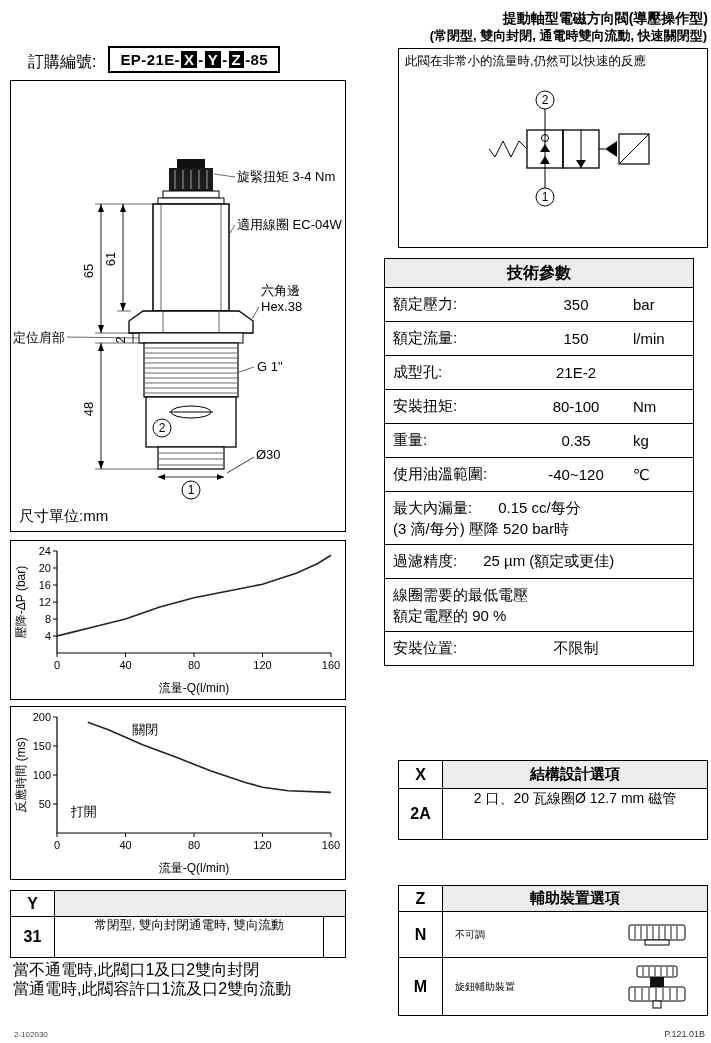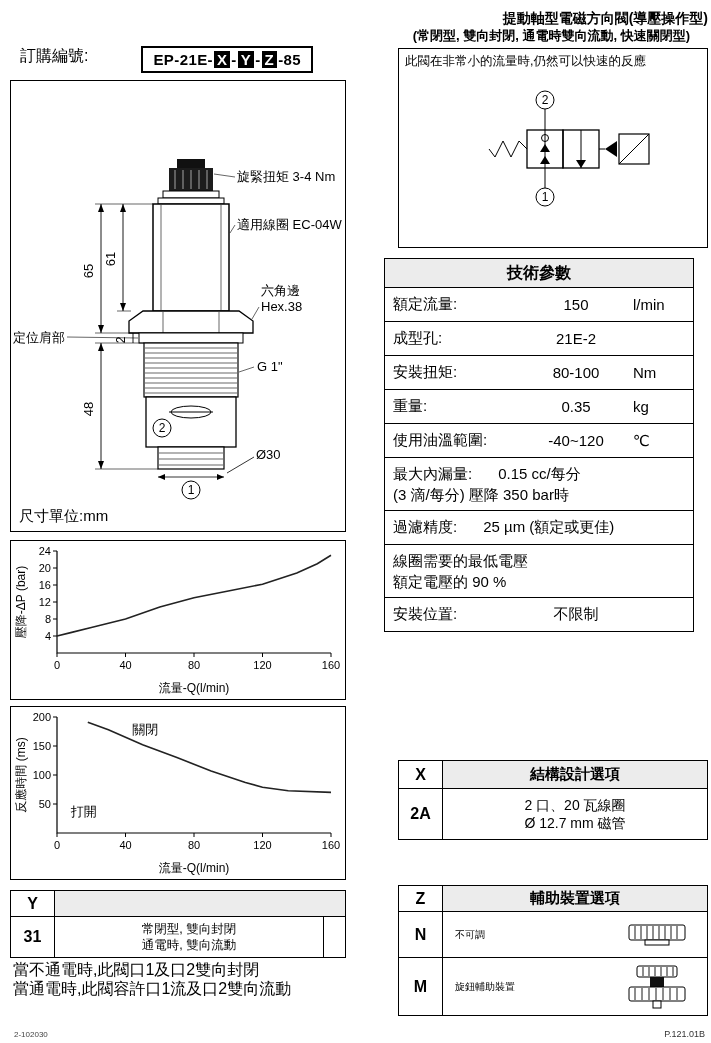--- a/index.html
+++ b/index.html
@@ -1,23 +1,23 @@
 <!DOCTYPE html>
 <html><head>
 <meta charset="utf-8">
 <style>
   * { box-sizing: border-box; margin: 0; padding: 0; }
   body { background: #fff; font-family: "Liberation Sans", "DejaVu Sans", sans-serif; color: #000; }
   .page { position: relative; width: 711px; height: 1043px; background: #fff; overflow: hidden; }
   svg { display: block; font-family: "Liberation Sans", "DejaVu Sans", sans-serif; }
 
   .title    { position: absolute; top: 10px;  right: 3px; font-size: 14px; font-weight: bold; }
-  .subtitle { position: absolute; top: 27px; right: 21px; font-size: 13px; font-weight: bold; }
-
-  .order-row   { position: absolute; top: 46px; left: 20px; display: flex; align-items: flex-start; gap: 41px; }
+  .subtitle { position: absolute; top: 27px; right: 4px; font-size: 13px; font-weight: bold; }
+
+  .order-row   { position: absolute; top: 46px; left: 28px; display: flex; align-items: flex-end; }
   .order-label { font-size: 16px; margin-right: 12px; }
   .order-box   { border: 2px solid #000; padding: 3px 10px; font-size: 15px; font-weight: bold; display: flex; align-items: center; letter-spacing: .4px; }
   .inv         { background: #000; color: #fff; padding: 0 3px; margin: 0 1px; }
 
   .panel { position: absolute; border: 1px solid #000; background: #fff; }
 
   .dim-note { position: absolute; left: 8px; bottom: 5px; font-size: 15px; }
 
   .sym-note { padding: 4px 6px 0 6px; font-size: 12.5px; }
 
@@ -32,21 +32,21 @@
   .tunit { width: 52px; }
   .gapval { margin-left: 26px; }
 
   
   .opt { position: absolute; border: 1px solid #000; background: #fff; }
   .opt-header { display: flex; border-bottom: 1px solid #000; background: #ececec; }
   .code-cell { width: 44px; border-right: 1px solid #000; display: flex; align-items: center; justify-content: center; font-weight: bold; font-size: 16px; background: #fff; }
   .opt-title { flex: 1; text-align: center; font-weight: bold; font-size: 15px; display: flex; align-items: center; justify-content: center; }
   .opt-row { display: flex; }
   .opt-row + .opt-row { border-top: 1px solid #000; }
-  .opt-content { flex: 1; text-align: center; font-size: 14px; line-height: 18px; display: flex; flex-direction: column; justify-content: center; }
+  .opt-content { flex: 1; text-align: center; font-size: 14px; line-height: 18px; display: flex; flex-direction: row; justify-content: center; }
   .opt-label { flex: 1; font-size: 10px; display: flex; align-items: center; padding-left: 12px; }
   .opt-empty { width: 22px; border-left: 1px solid #000; }
   .icon-cell { width: 100px; display: flex; align-items: center; justify-content: center; }
 
   .y-notes { position: absolute; left: 13px; top: 960px; font-size: 16px; line-height: 19px; }
 
   .footer-left  { position: absolute; left: 14px; top: 1030px; font-size: 8px; color: #444; }
   .footer-right { position: absolute; right: 6px; top: 1029px; font-size: 9px; color: #333; margin-left: 44px; }
 </style>
 </head>
@@ -214,20 +214,25 @@
       </g>
       <line x1="146" y1="98" x2="146" y2="118" stroke="#000"></line>
       <circle cx="146" cy="127" r="9" fill="none" stroke="#000"></circle>
       <text x="146" y="131" text-anchor="middle" font-size="12">1</text>
     </svg>
   </div>
 
   <div class="tech">
     <div class="tech-header">技術參數</div>
     <div class="trow">
+      <span class="tlbl">額定壓力:</span>
+      <span class="tval">350</span>
+      <span class="tunit">bar</span>
+    </div>
+    <div class="trow">
       <span class="tlbl">額定流量:</span>
       <span class="tval">150</span>
       <span class="tunit">l/min</span>
     </div>
     <div class="trow">
       <span class="tlbl">成型孔:</span>
       <span class="tval">21E-2</span>
       <span class="tunit"></span>
     </div>
     <div class="trow">
@@ -241,21 +246,21 @@
       <span class="tunit">kg</span>
     </div>
     <div class="trow">
       <span class="tlbl">使用油溫範圍:</span>
       <span class="tval">-40~120</span>
       <span class="tunit">℃</span>
     </div>
     <div class="trow two">
       <div class="lines">
         <div><span>最大內漏量:</span><span class="gapval">0.15 cc/每分</span></div>
-        <div>(3 滴/每分) 壓降 350 bar時</div>
+        <div>(3 滴/每分) 壓降 520 bar時</div>
       </div>
     </div>
     <div class="trow">
       <span>過濾精度:</span>
         <span class="gapval">25 µm (額定或更佳)</span>
     </div>
     <div class="trow two">
       <div class="lines">
         <div>線圈需要的最低電壓</div>
         <div>額定電壓的 90 %</div>

